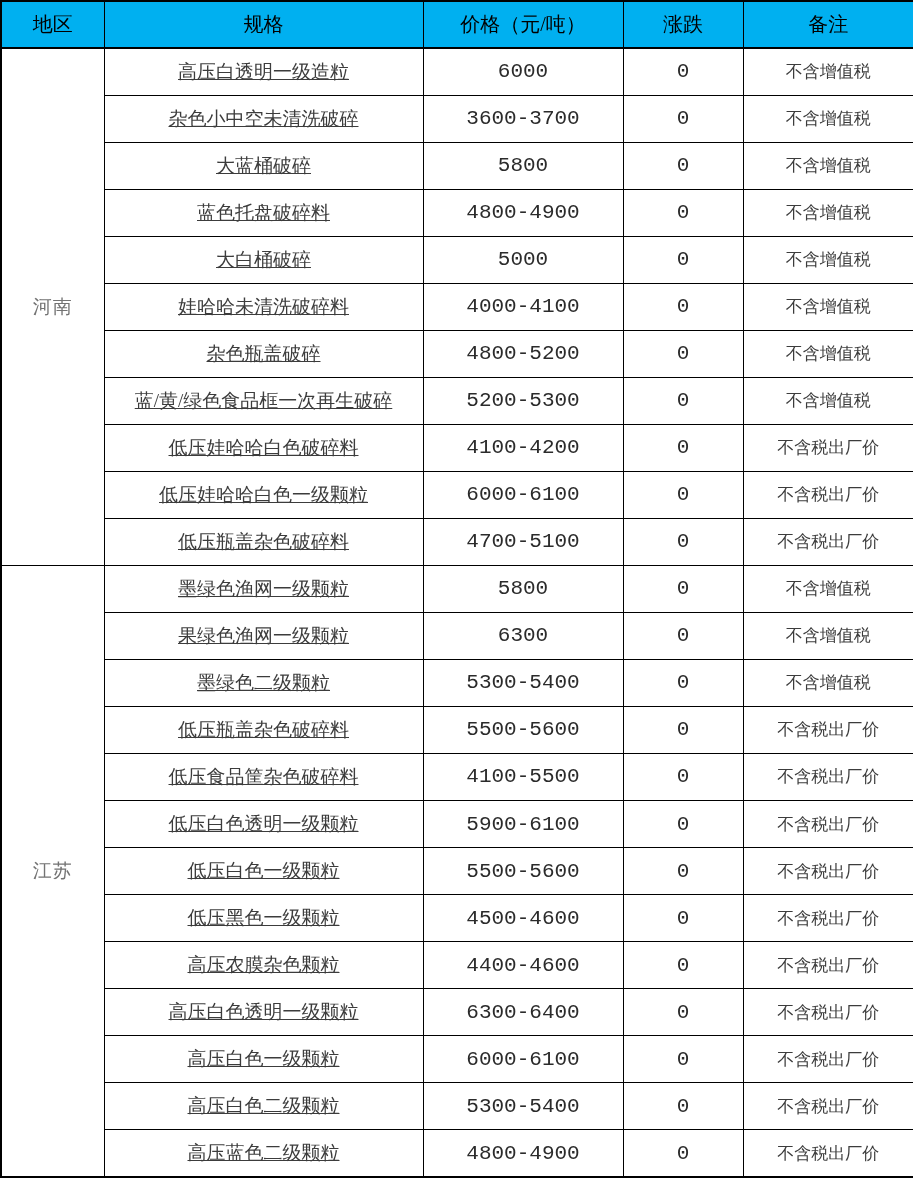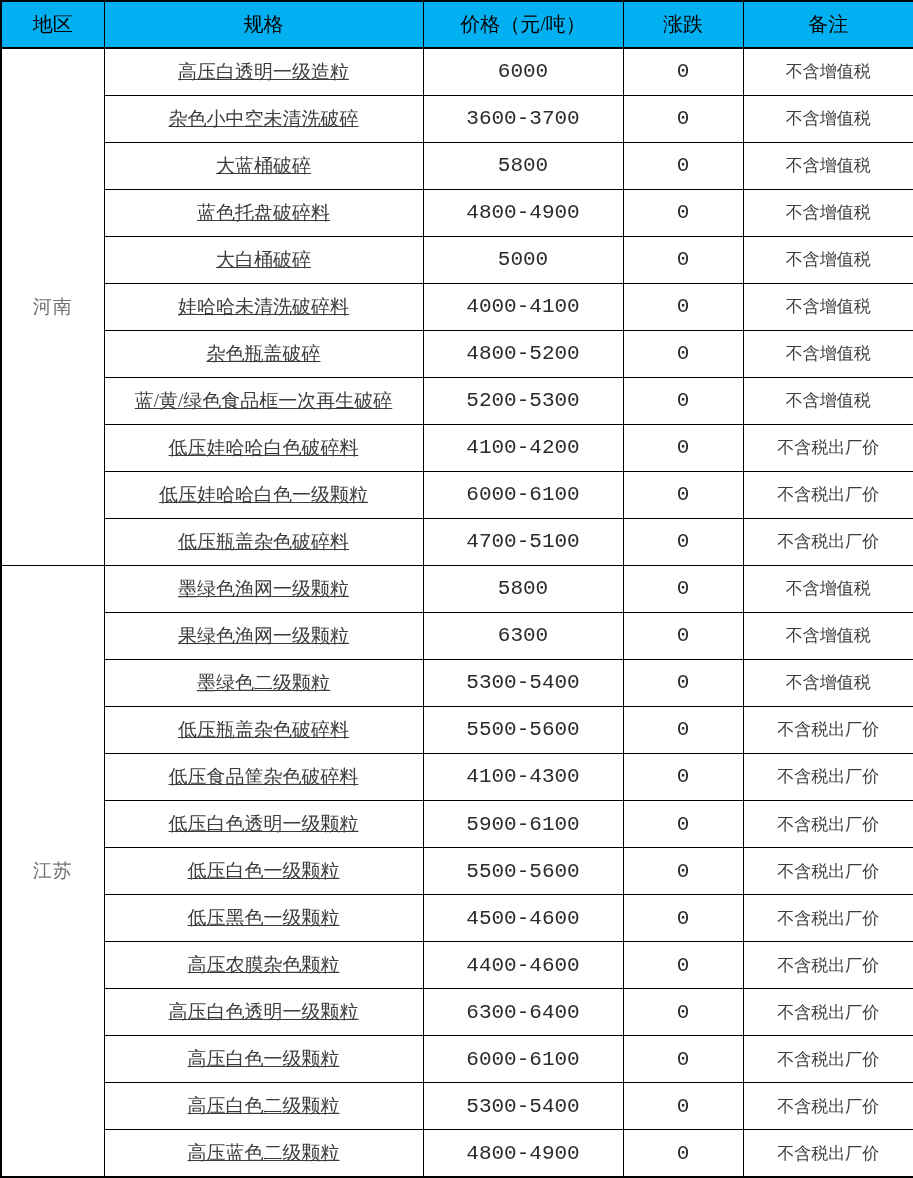--- a/index.html
+++ b/index.html
@@ -176,21 +176,21 @@
           <td class="note-cell">不含增值税</td>
         </tr>
         <tr>
           <td class="spec-cell">低压瓶盖杂色破碎料</td>
           <td class="price-cell">5500-5600</td>
           <td class="change-cell">0</td>
           <td class="note-cell">不含税出厂价</td>
         </tr>
         <tr>
           <td class="spec-cell">低压食品筐杂色破碎料</td>
-          <td class="price-cell">4100-4300</td>
+          <td class="price-cell">4100-5500</td>
           <td class="change-cell">0</td>
           <td class="note-cell">不含税出厂价</td>
         </tr>
         <tr>
           <td class="spec-cell">低压白色透明一级颗粒</td>
           <td class="price-cell">5900-6100</td>
           <td class="change-cell">0</td>
           <td class="note-cell">不含税出厂价</td>
         </tr>
         <tr>

